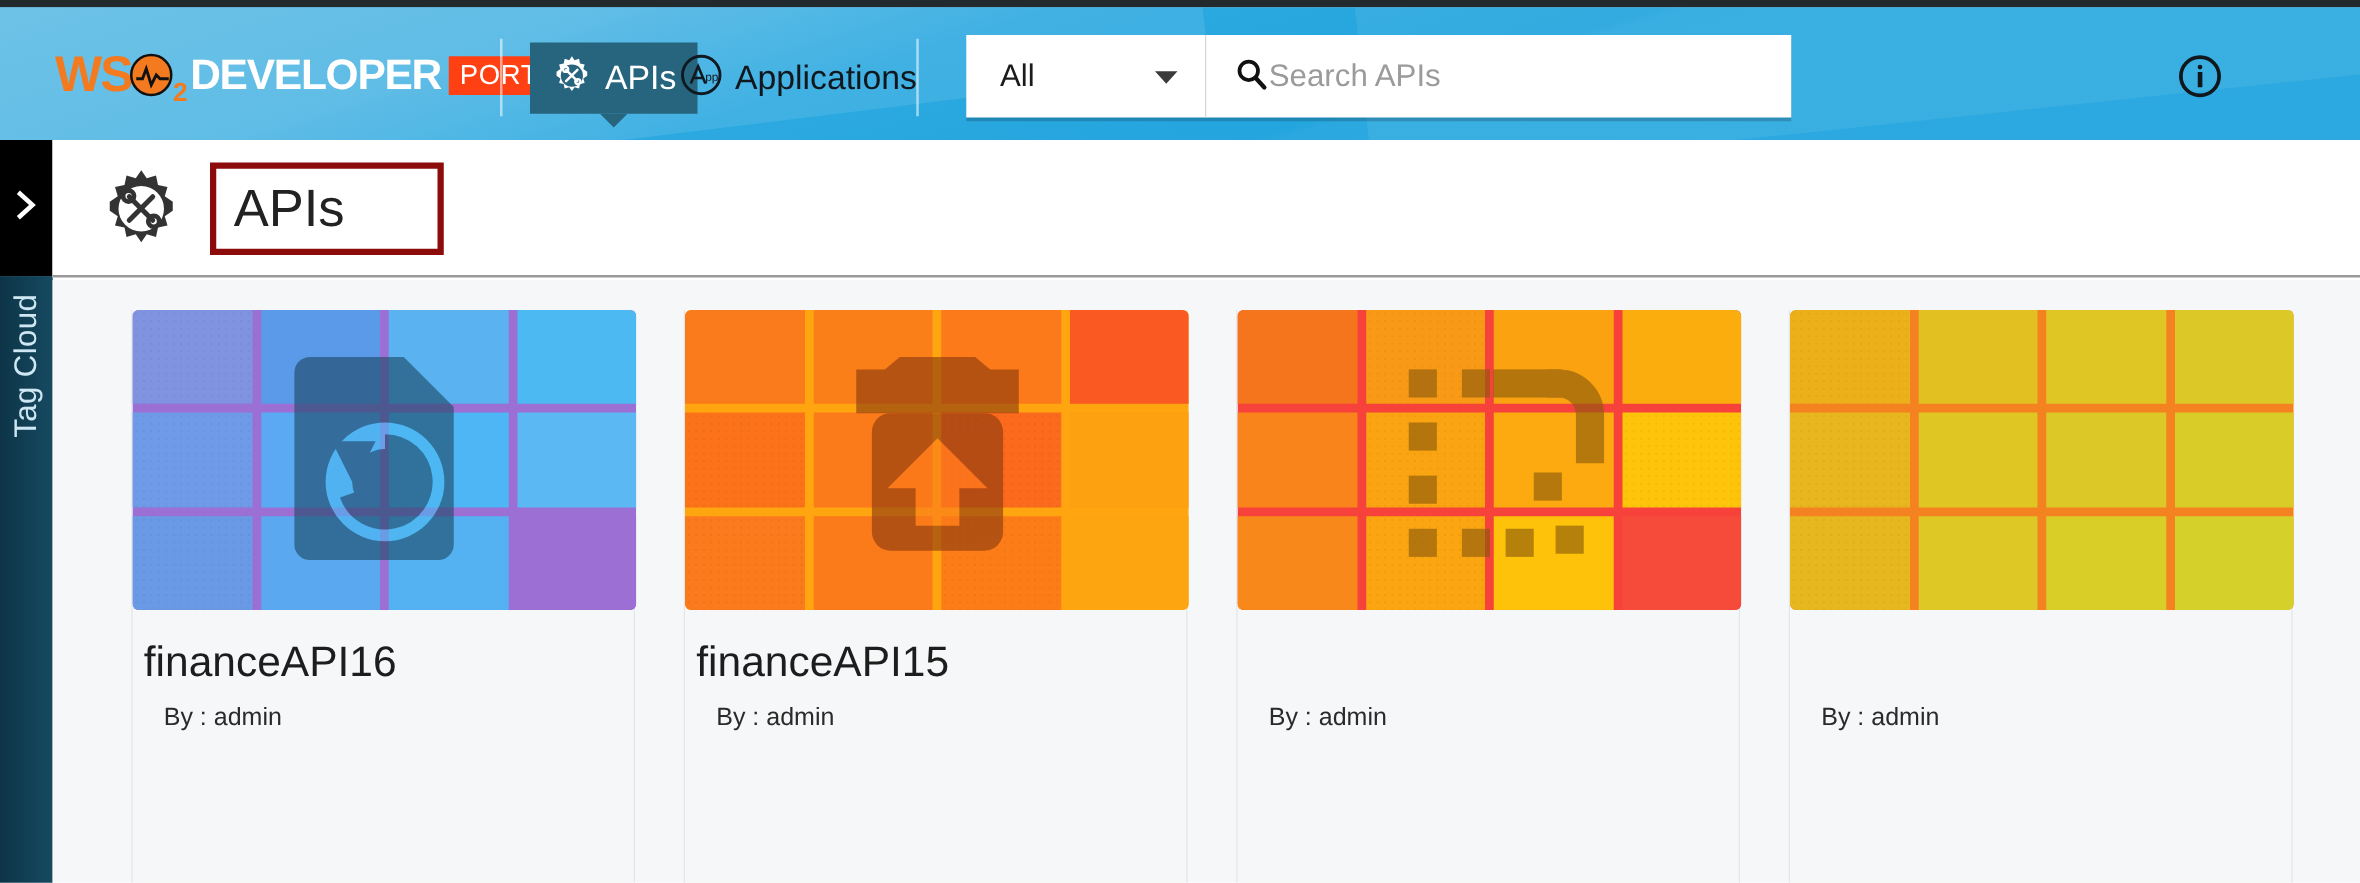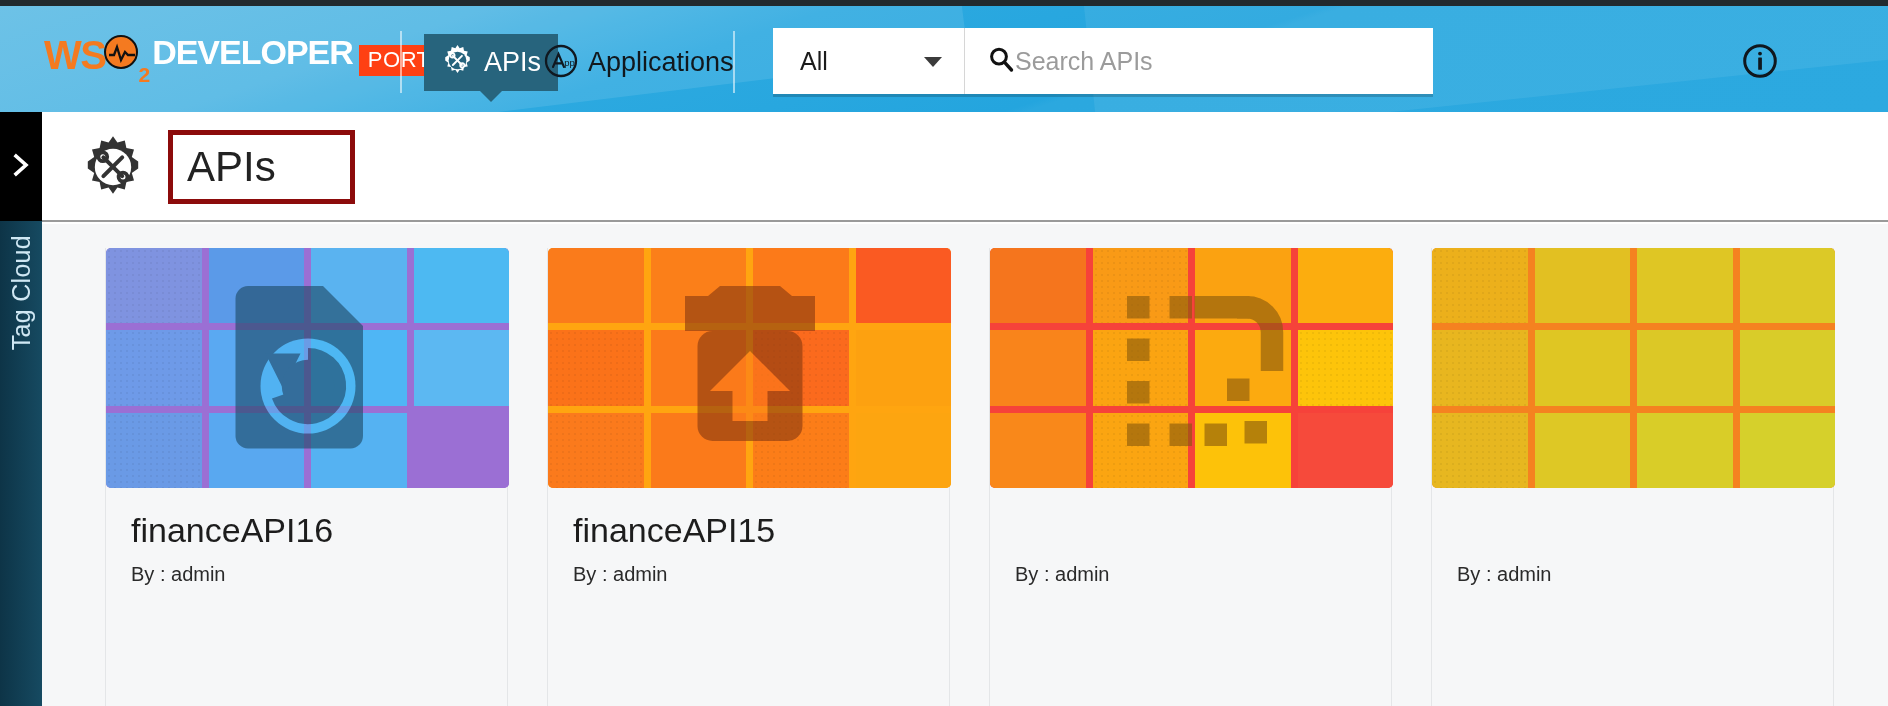--- a/index.html
+++ b/index.html
@@ -36,21 +36,21 @@
     position: absolute; right: -100px; top: -60px;
     width: 900px; height: 150px;
     background: rgba(255,255,255,0.07);
     transform: rotate(-6deg);
     pointer-events: none;
   }
 
   
   .logo {
     position: absolute; left: 44px; top: 29px;
-    height: 50px; display: flex; 
+    height: 50px; display: flex; align-items: center;
   }
   .logo-ws {
     font-size: 40px; font-weight: bold; color: #f47a20;
     letter-spacing: -1.5px; line-height: 1;
   }
   .logo-o {
     position: relative; width: 34px; height: 34px;
     border-radius: 50%; background: #f47a20;
     display: inline-block; margin: 0 1px 0 -1px;
     border: 2px solid #111;
@@ -211,21 +211,21 @@
     opacity: 0;
   }
   .thumb .tile.dotted::after { opacity: 1; }
   .glyph {
     position: absolute; left: 50%; top: 50%;
     transform: translate(-50%,-50%);
     opacity: 0.62;
   }
 
   .card-title {
-    position: absolute; left: 25px; top: 265px;
+    position: absolute; left: 9px; top: 265px;
     font-size: 34px; color: #1d1d1d; line-height: 1;
     white-space: nowrap;
   }
   .card-by {
     position: absolute; left: 25px; top: 316px;
     font-size: 20px; color: #2a2a2a; line-height: 1;
     white-space: nowrap;
   }
 </style>
 </head>

